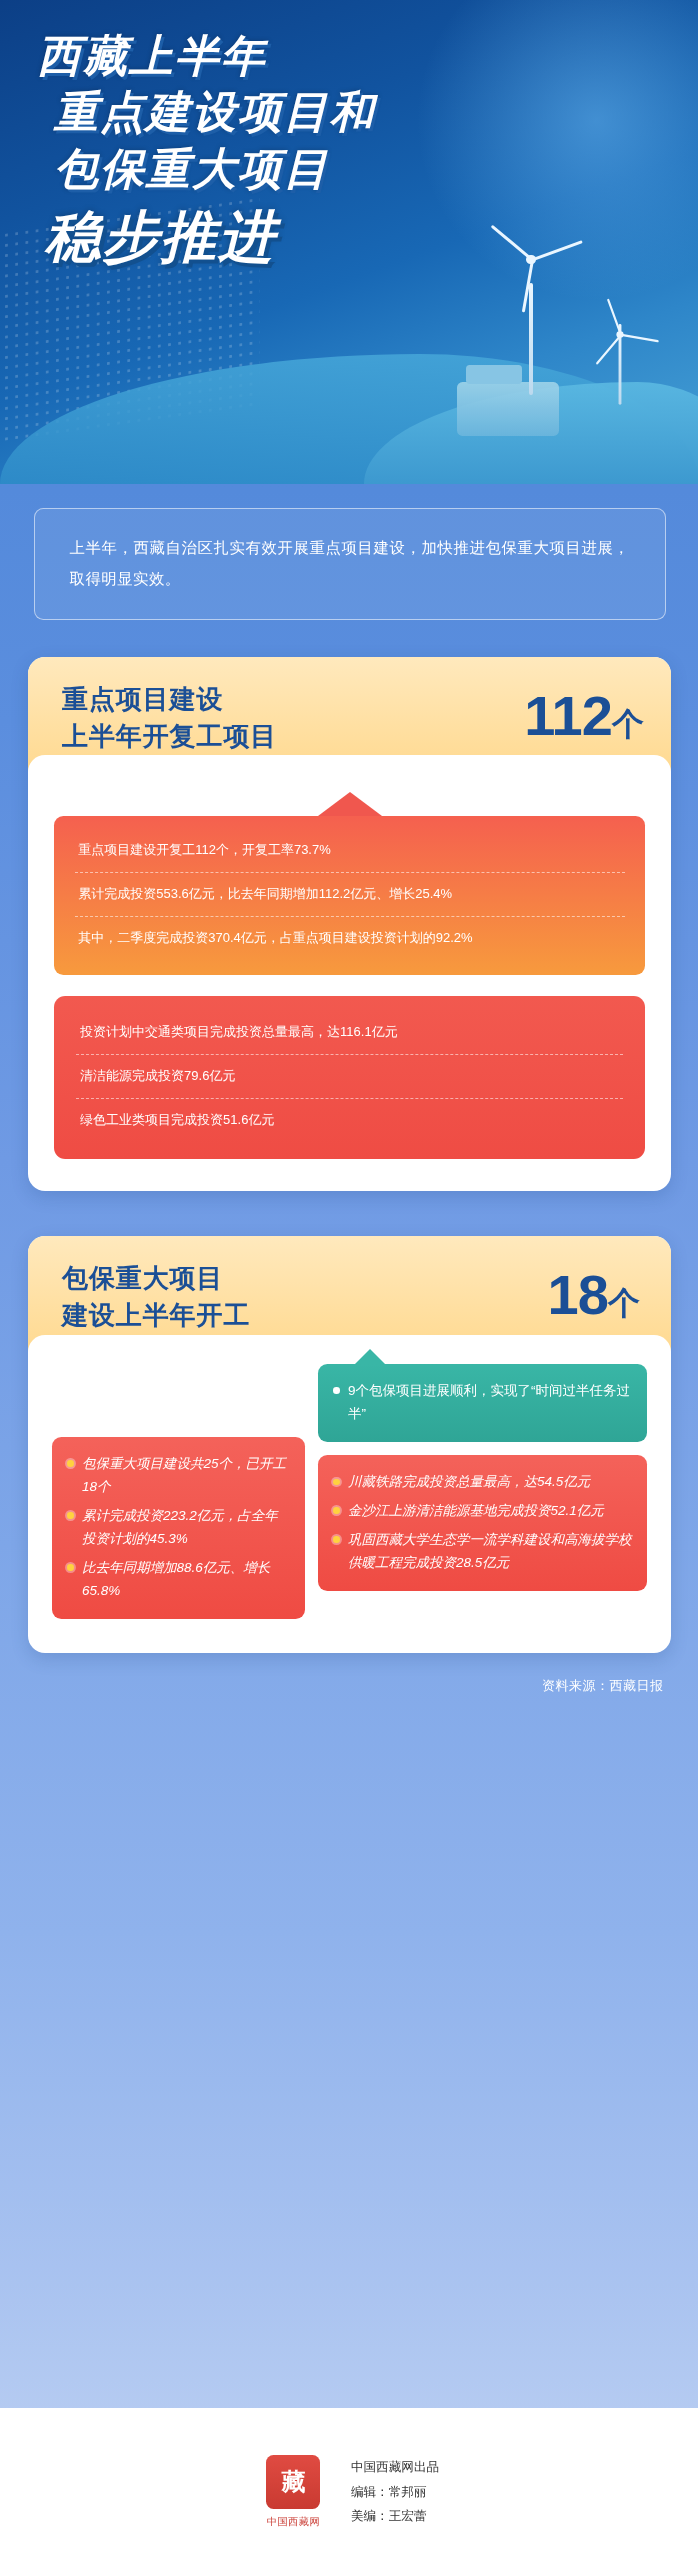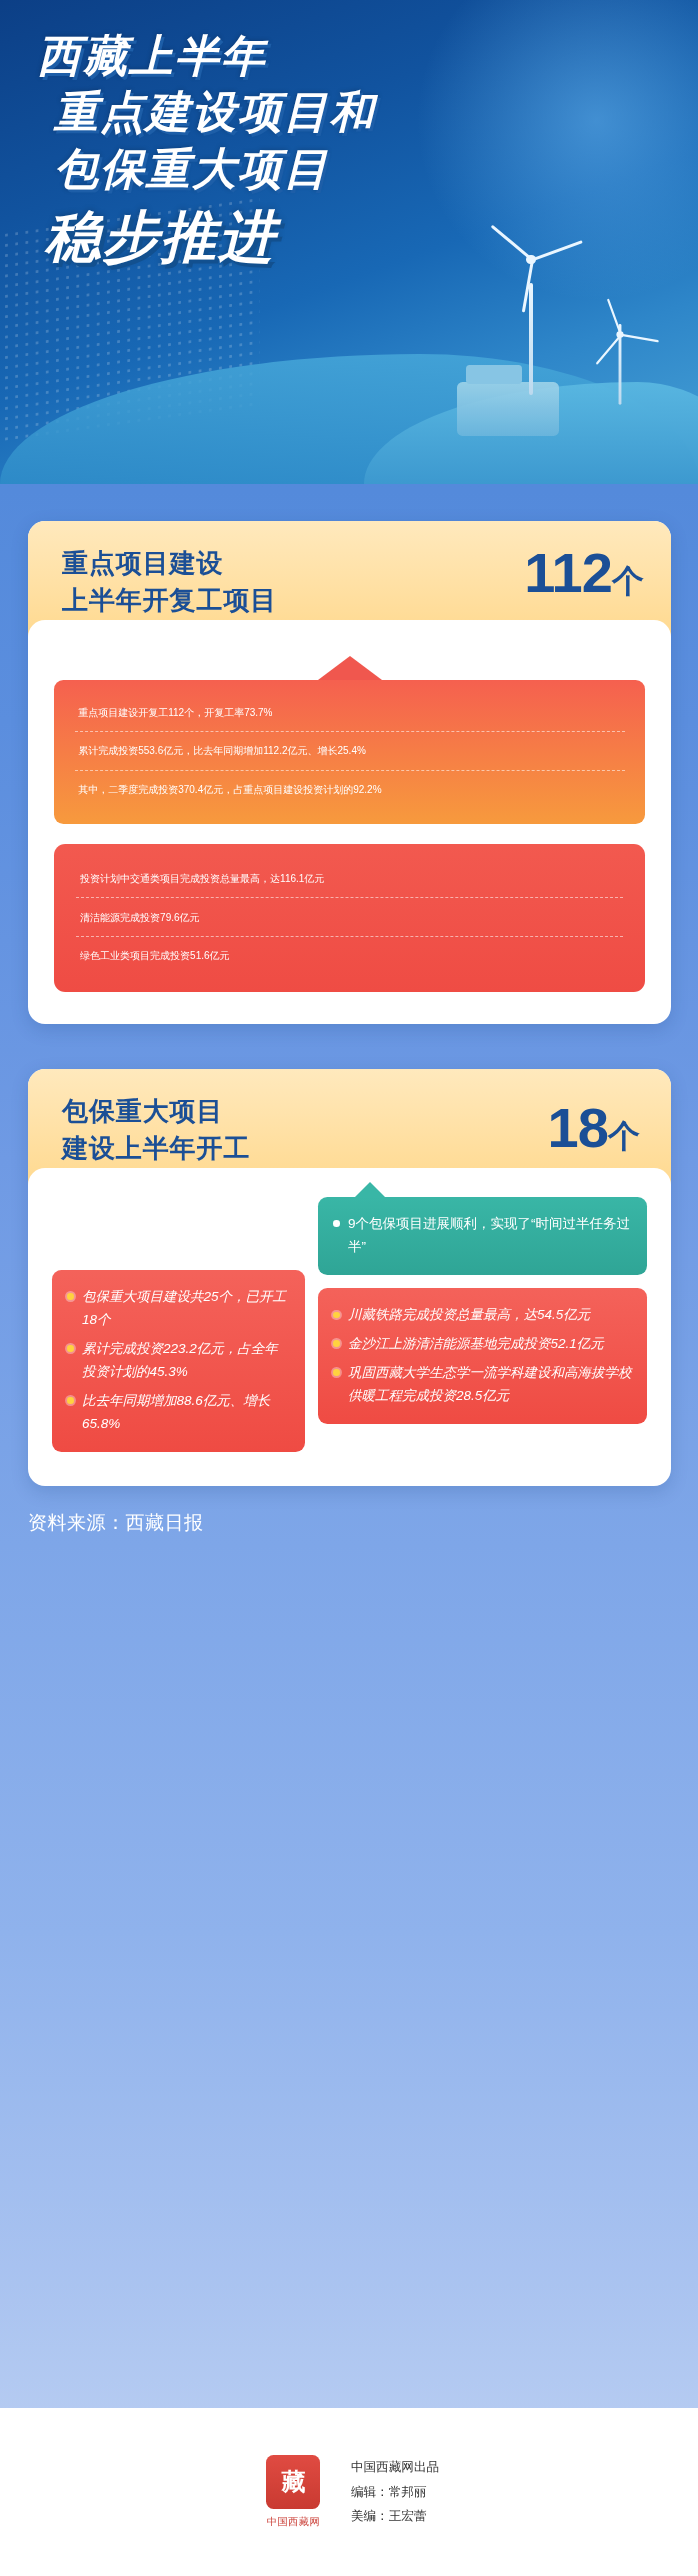--- a/index.html
+++ b/index.html
@@ -104,21 +104,21 @@
   
   .card {
     position: relative; margin: 37px auto 0; width: 643px;
     background: #ffffff; border-radius: 17px; padding: 0 0 32px;
     box-shadow: 0 5.6px 17px rgba(20,60,120,.18);
   }
   .card-head {
     position: relative; margin: 0 0 0 0; padding: 24px 28px 20.5px 34px;
     background: linear-gradient(180deg,#ffe9bd,#ffd98f);
     border-radius: 17px 17px 0 0;
-    display: flex; justify-content: space-between;
+    display: flex; align-items: center; justify-content: space-between;
   }
   .card-head:after {
     content: ""; position: absolute; left: 0; right: 0; bottom: -0.9px; height: 20.5px;
     background: #fff; border-radius: 17px 17px 0 0;
   }
   .head-text { position: relative; z-index: 2; }
   .head-text div {
     font-size: 26px; font-weight: bold; color: #1b4f96; line-height: 1.42; letter-spacing: 0.9px;
   }
   .head-num {
@@ -135,21 +135,21 @@
   .arrow-head:before {
     content: ""; position: absolute; left: 50%; top: 0; margin-left: -32px;
     border-left: 32px solid transparent; border-right: 32px solid transparent;
     border-bottom: 24px solid #f0574e;
   }
   .redbox {
     background: linear-gradient(180deg,#f0574e,#ef4f46);
     border-radius: 9.3px; padding: 13px 20.5px 15px;
   }
   .redrow {
-    color: #fff; font-size: 10px; line-height: 1.75; padding: 10.2px 3.7px;
+    color: #fff; font-size: 13px; line-height: 1.75; padding: 10.2px 3.7px;
     border-bottom: 0.9px dashed rgba(255,255,255,.55);
   }
   .redrow:last-child { border-bottom: none; }
 
   .orange-gradient { background: linear-gradient(180deg,#f5604f,#f79a3d); }
 
   
   .ribbon {
     position: relative; margin: 20.5px 26px 0; height: 52px;
     background: linear-gradient(90deg,#0f4f9e,#1b63b6);
@@ -203,21 +203,21 @@
   .bullets li:last-child { margin-bottom: 0; }
   .bullets li:before {
     content: ""; position: absolute; left: 0; top: 8.4px; width: 6.5px; height: 6.5px; border-radius: 50%;
     background: #ffd23f; box-shadow: 0 0 0 1.9px rgba(255,255,255,.35);
   }
   .greenpanel .bullets li:before { background: #ffffff; box-shadow: none; }
   .gap12 { height: 13px; }
 
   
   .source {
-    width: 643px; margin: 24px auto 0; text-align: left; color: #ffffff; font-size: 19px; letter-spacing: 0.5px;
+    width: 643px; margin: 24px auto 0; text-align: right; color: #ffffff; font-size: 13px; letter-spacing: 0.5px;
     padding-right: 7.5px;
   }
 
   
   .footer {
     position: absolute; left: 0; bottom: 0; width: 699px; height: 168px; background: #ffffff;
     display: flex; align-items: center; justify-content: center; gap: 24px;
   }
   .logo { width: 67px; text-align: center; }
   .logo .mark {
@@ -256,20 +256,23 @@
     </div>
 
     <div class="hero-title">
       <div class="hero-line l1">西藏上半年</div>
       <div class="hero-line l2">重点建设项目和</div>
       <div class="hero-line l3">包保重大项目</div>
       <div class="hero-line big">稳步推进</div>
     </div>
   </div>
 
+  <div class="summary">
+    <p>上半年，西藏自治区扎实有效开展重点项目建设，加快推进包保重大项目进展，取得明显实效。</p>
+  </div>
 
   <div class="card">
     <div class="card-head">
       <div class="head-text">
         <div>重点项目建设</div>
         <div>上半年开复工项目</div>
       </div>
       <div class="head-num">
         <span>112</span><span class="unit">个</span>
       </div>

